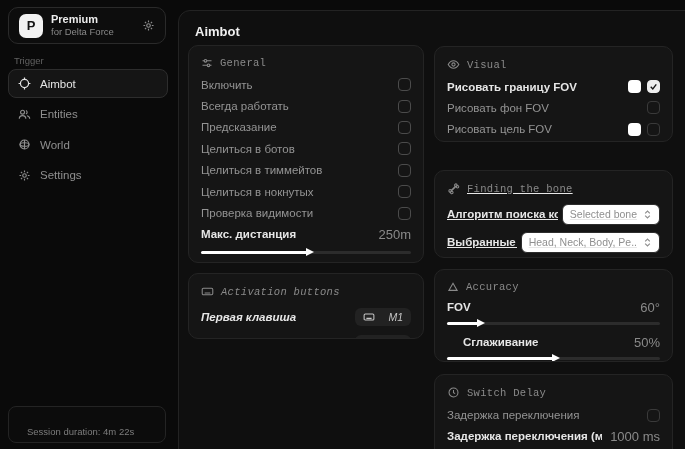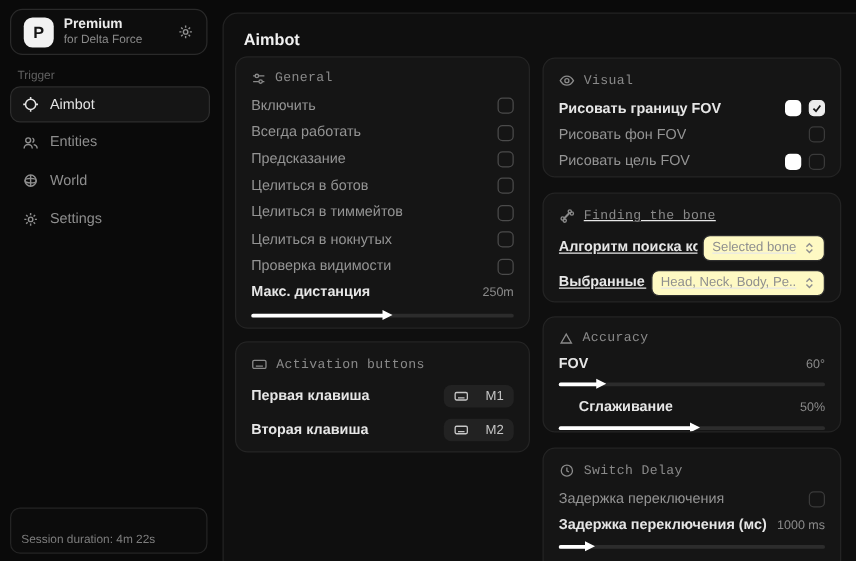--- a/index.html
+++ b/index.html
@@ -19,60 +19,60 @@
   .brand-text{margin-left:8px;flex:1;min-width:0;}
   .brand-title{font-size:11px;font-weight:bold;color:#ececec;line-height:1.25;}
   .brand-sub{font-size:9.5px;color:#8a8a8a;line-height:1.25;}
   .brand-gear{color:#8f8f8f;flex:none;}
   .category{position:absolute;left:14px;top:55px;font-size:9.5px;color:#616161;}
   .nav{position:absolute;left:8px;top:69px;width:160px;}
   .nav-item{height:27px;display:flex;align-items:center;padding:0 9px;border-radius:8px;
     color:#8f8f8f;font-size:11.5px;gap:9px;border:1px solid transparent;margin-bottom:1.5px;cursor:pointer;}
   .nav-item.active{border-color:#2d2d2d;background:#151515;color:#e3e3e3;}
   .session{position:absolute;left:8px;top:406px;width:158px;height:37px;border:1px solid #242424;
-    border-radius:8px;display:flex;align-items:flex-end;padding:0 8px 5px;box-sizing:border-box;
+    border-radius:8px;display:flex;align-items:flex-end;padding:0 18px 5px;box-sizing:border-box;
     font-size:9.5px;color:#7d7d7d;background:#0c0c0c;}
   
   .panel{position:absolute;left:178px;top:10px;width:540px;height:470px;background:#0f0f0f;
     border:1px solid #232323;border-radius:12px;box-sizing:border-box;}
   .panel-title{position:absolute;left:16px;top:13px;font-size:13px;font-weight:bold;color:#f0f0f0;}
   .col-left{position:absolute;left:9px;top:34px;width:236px;}
   .col-right{position:absolute;left:255px;top:35px;width:239px;}
   .card{background:#151515;border:1px solid #242424;border-radius:10px;
     padding:9px 12px;box-sizing:border-box;overflow:hidden;}
   .card-head{display:flex;align-items:center;gap:7px;
     font-family:"Liberation Mono","DejaVu Sans Mono",monospace;
     font-size:10.5px;color:#8a8a8a;letter-spacing:.3px;margin:2px 0 5px;}
   .row{display:flex;align-items:center;justify-content:space-between;font-size:11.5px;color:#949494;}
   .lbl{white-space:nowrap;overflow:hidden;}
   .bright{color:#e6e6e6;font-weight:bold;}
-  .val{color:#8a8a8a;font-size:10px;flex:none;margin-left:8px;}
+  .val{color:#8a8a8a;font-size:13px;flex:none;margin-left:8px;}
   
   .checkbox{width:13px;height:13px;border:1.5px solid #4b4b4b;border-radius:4px;
     box-sizing:border-box;flex:none;cursor:pointer;}
   .checkbox.dim{border-color:#3a3a3a;}
   .checkbox.checked{background:#ededed;border-color:#ededed;display:flex;align-items:center;justify-content:center;}
   .swatch{width:13px;height:13px;border-radius:4px;background:#ffffff;flex:none;cursor:pointer;}
   .ctrl-group{display:flex;align-items:center;gap:6px;flex:none;}
   .slider{position:relative;height:12px;margin:1px 0 3px;cursor:pointer;}
   .slider .track{position:absolute;left:0;right:0;top:5px;height:3px;background:#2c2c2c;border-radius:2px;}
   .slider .fill{position:absolute;left:0;top:5px;height:3px;background:#ffffff;border-radius:2px;}
   .slider .thumb{position:absolute;top:1.5px;width:0;height:0;
     border-top:4.5px solid transparent;border-bottom:4.5px solid transparent;border-left:8px solid #ffffff;}
   .chip{display:flex;align-items:center;gap:13px;background:#222222;border-radius:6px;
     padding:3px 8px;font-size:10.5px;color:#c6c6c6;flex:none;cursor:pointer;}
-  .select{display:flex;align-items:center;gap:6px;background:#fef9c3;border:1px solid #2d2d2d;
+  .select{display:flex;align-items:center;gap:6px;background:#ffffff;border:1px solid #2d2d2d;
     border-radius:6px;padding:3.5px 7px;font-size:10.5px;color:#8f8f8f;white-space:nowrap;
     flex:none;cursor:pointer;margin-left:4px;}
   
   .card-general{height:218px;margin-bottom:10px;}
   .card-general .row{height:21.4px;}
-  .card-activation{height:89px;}
+  .card-activation{height:66px;font-style:italic;}
   .card-activation .row{height:27px;}
-  .card-visual{height:96px;margin-bottom:12px;}
+  .card-visual{height:96px;margin-bottom:28px;}
   .card-visual .row{height:21.3px;}
   .card-bone{height:88px;margin-bottom:11px;text-decoration:underline;}
   .card-bone .row{height:28px;}
   .card-accuracy{height:93px;margin-bottom:12px;}
   .card-accuracy .row{height:18px;}
   .card-switch{height:103px;}
   .card-switch .row-a{height:22px;}
   .card-switch .row-b{height:20px;}
 </style>
 </head>

